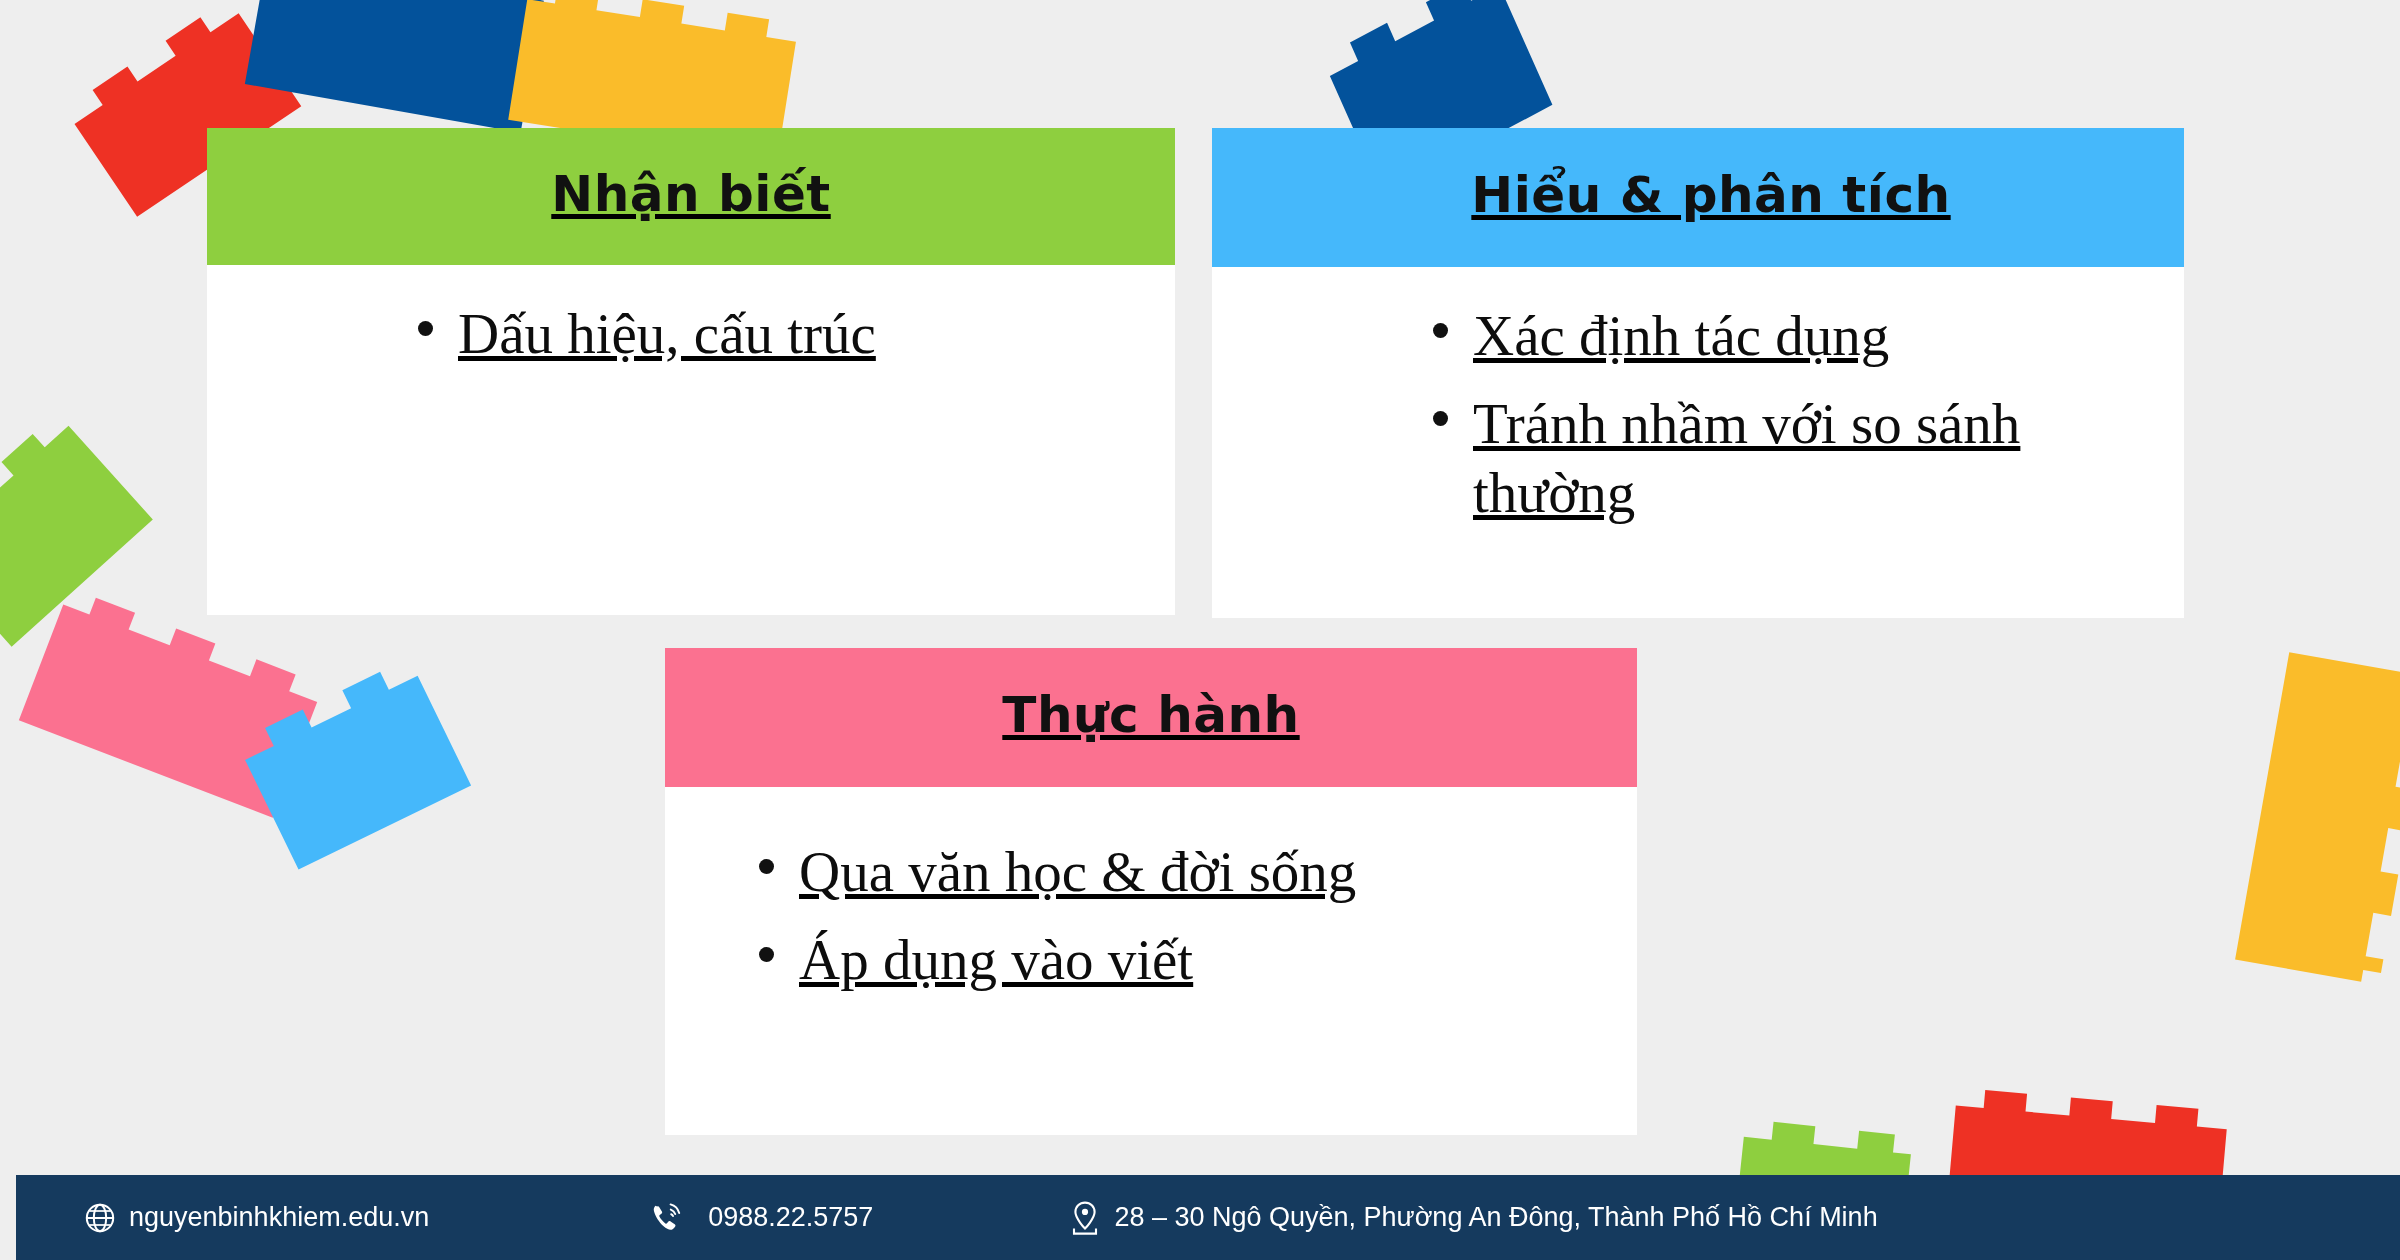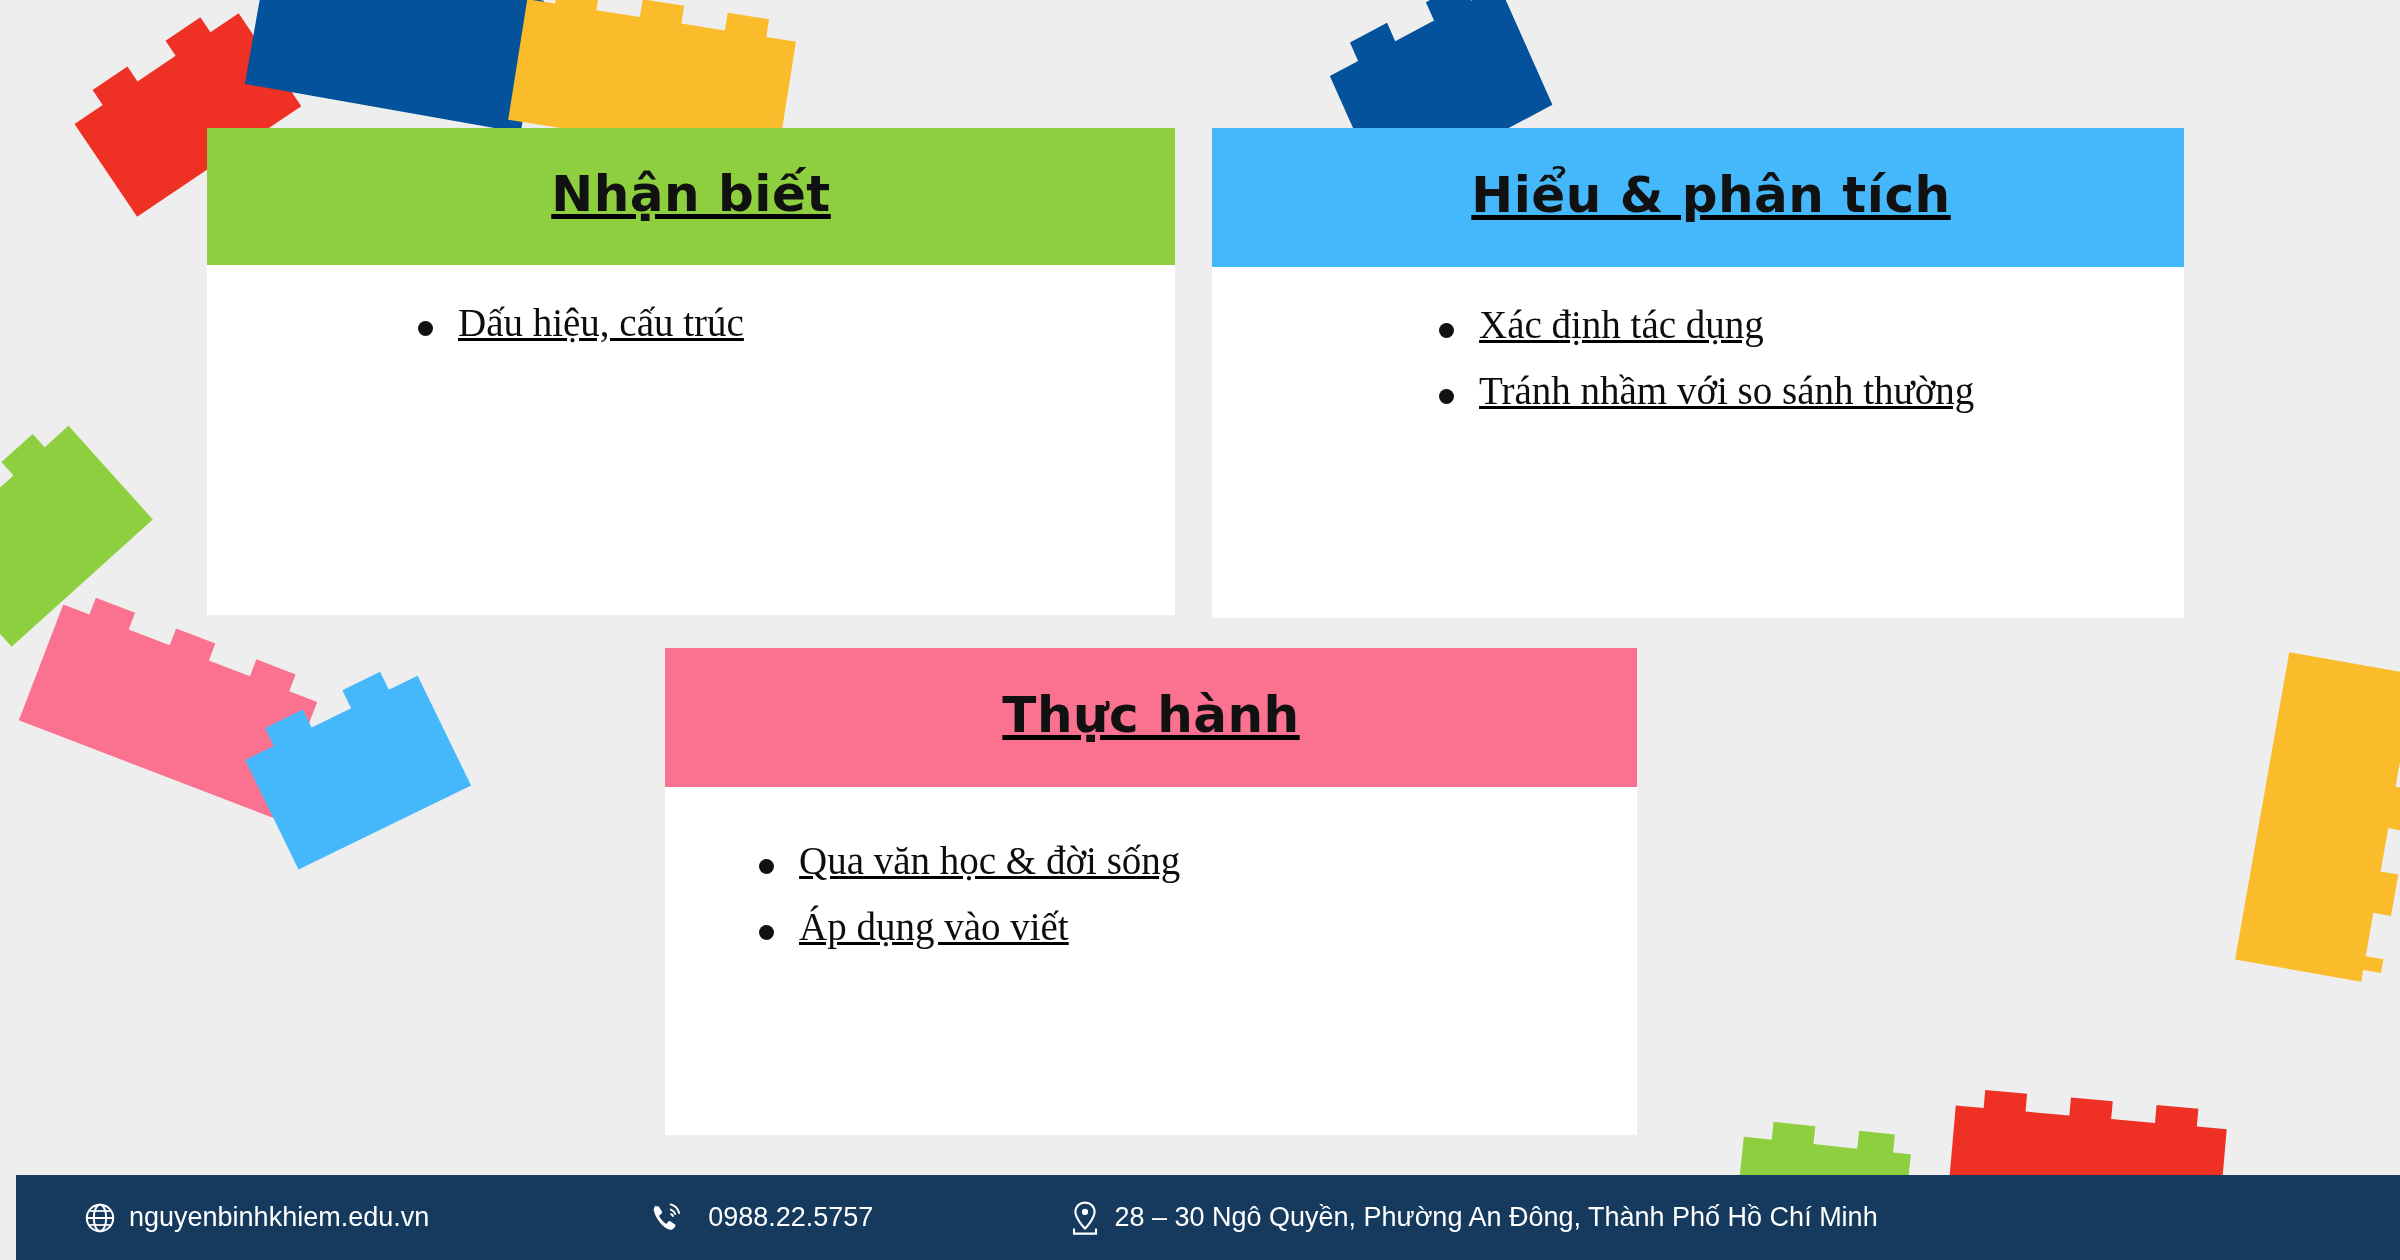--- a/index.html
+++ b/index.html
@@ -34,21 +34,21 @@
     padding:34px 0 0 0;
   }
   ul.bullets{
     margin:0;
     padding:0;
     list-style:none;
   }
   ul.bullets li{
     position:relative;
     font-family:"Liberation Serif",serif;
-    font-size:39px;
+    font-size:57px;
     line-height:1.22;
     color:#0d0d0d;
     margin-bottom:18px;
     padding-left:46px;
   }
   ul.bullets li:before{
     content:"";
     position:absolute;
     left:6px;top:22px;
     width:15px;height:15px;
@@ -57,21 +57,21 @@
   }
 
   
   #card1{left:207px;top:128px;width:968px;height:487px;}
   #card1 .card-header{height:137px;background:#8ecf3f;}
   #card1 .card-body{padding-left:205px;padding-right:40px;}
 
   
   #card2{left:1212px;top:128px;width:972px;height:490px;}
   #card2 .card-header{height:139px;background:#45b8fb;padding-left:26px;}
-  #card2 .card-body{padding-left:215px;padding-right:70px;margin-left:6px;}
+  #card2 .card-body{padding-left:215px;padding-right:70px;}
 
   
   #card3{left:665px;top:648px;width:972px;height:487px;}
   #card3 .card-header{height:139px;background:#fb7190;}
   #card3 .card-body{padding-left:88px;padding-right:40px;padding-top:50px;}
 
   
   #footer{
     position:absolute;left:16px;bottom:0;width:2400px;height:85px;
     background:#153a5e;

